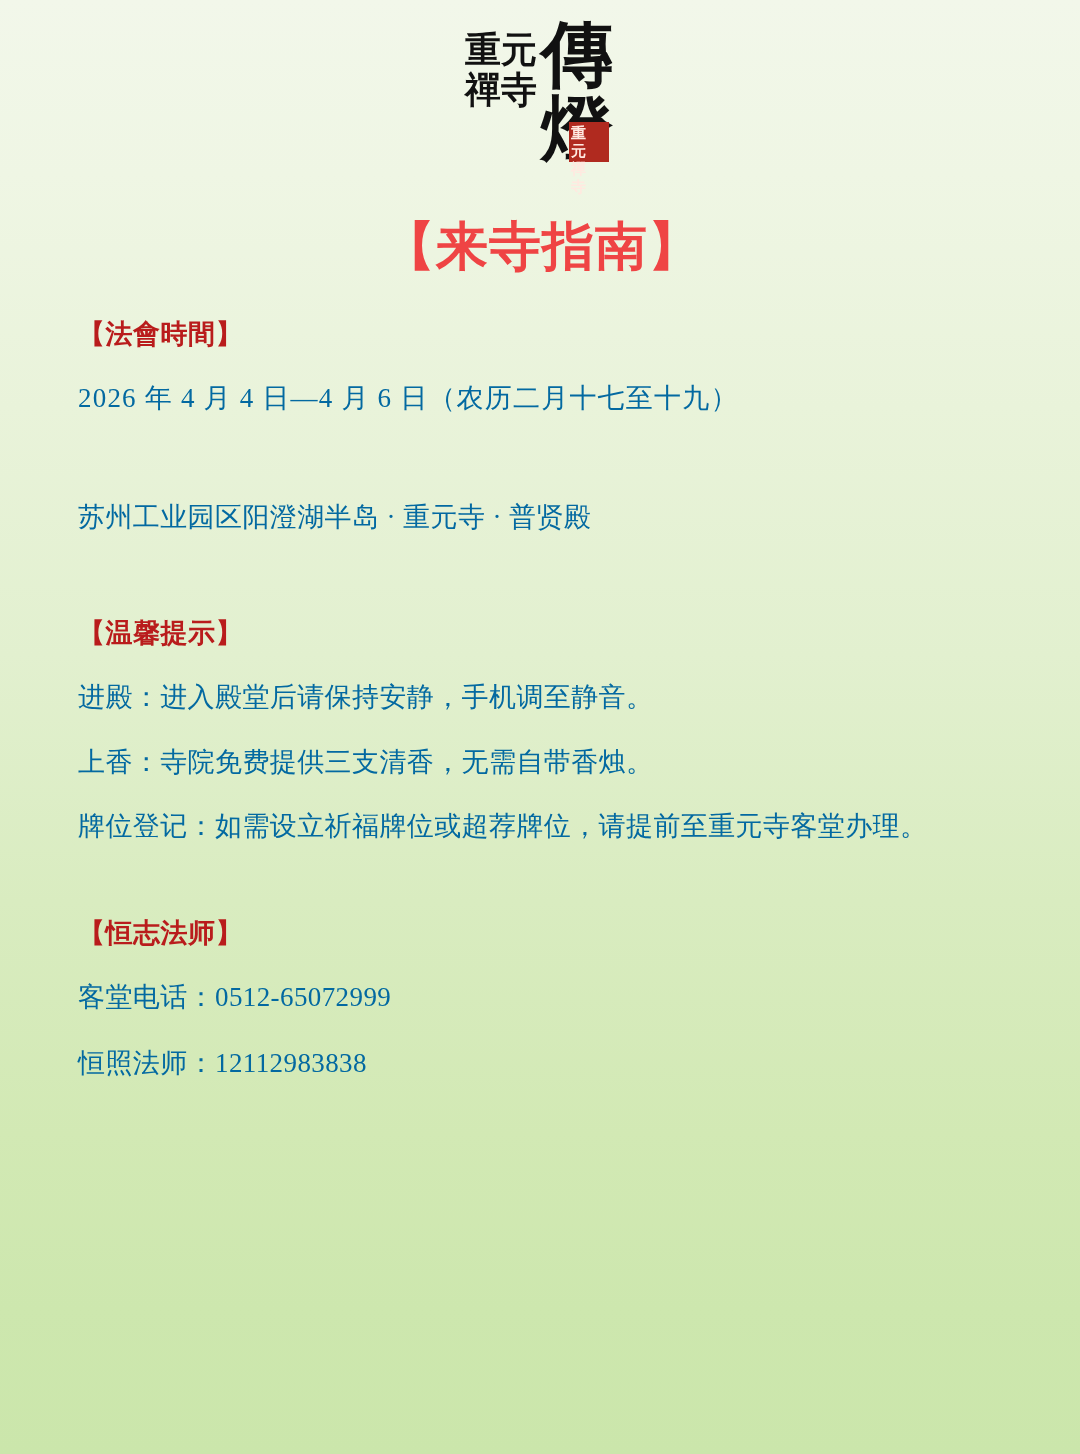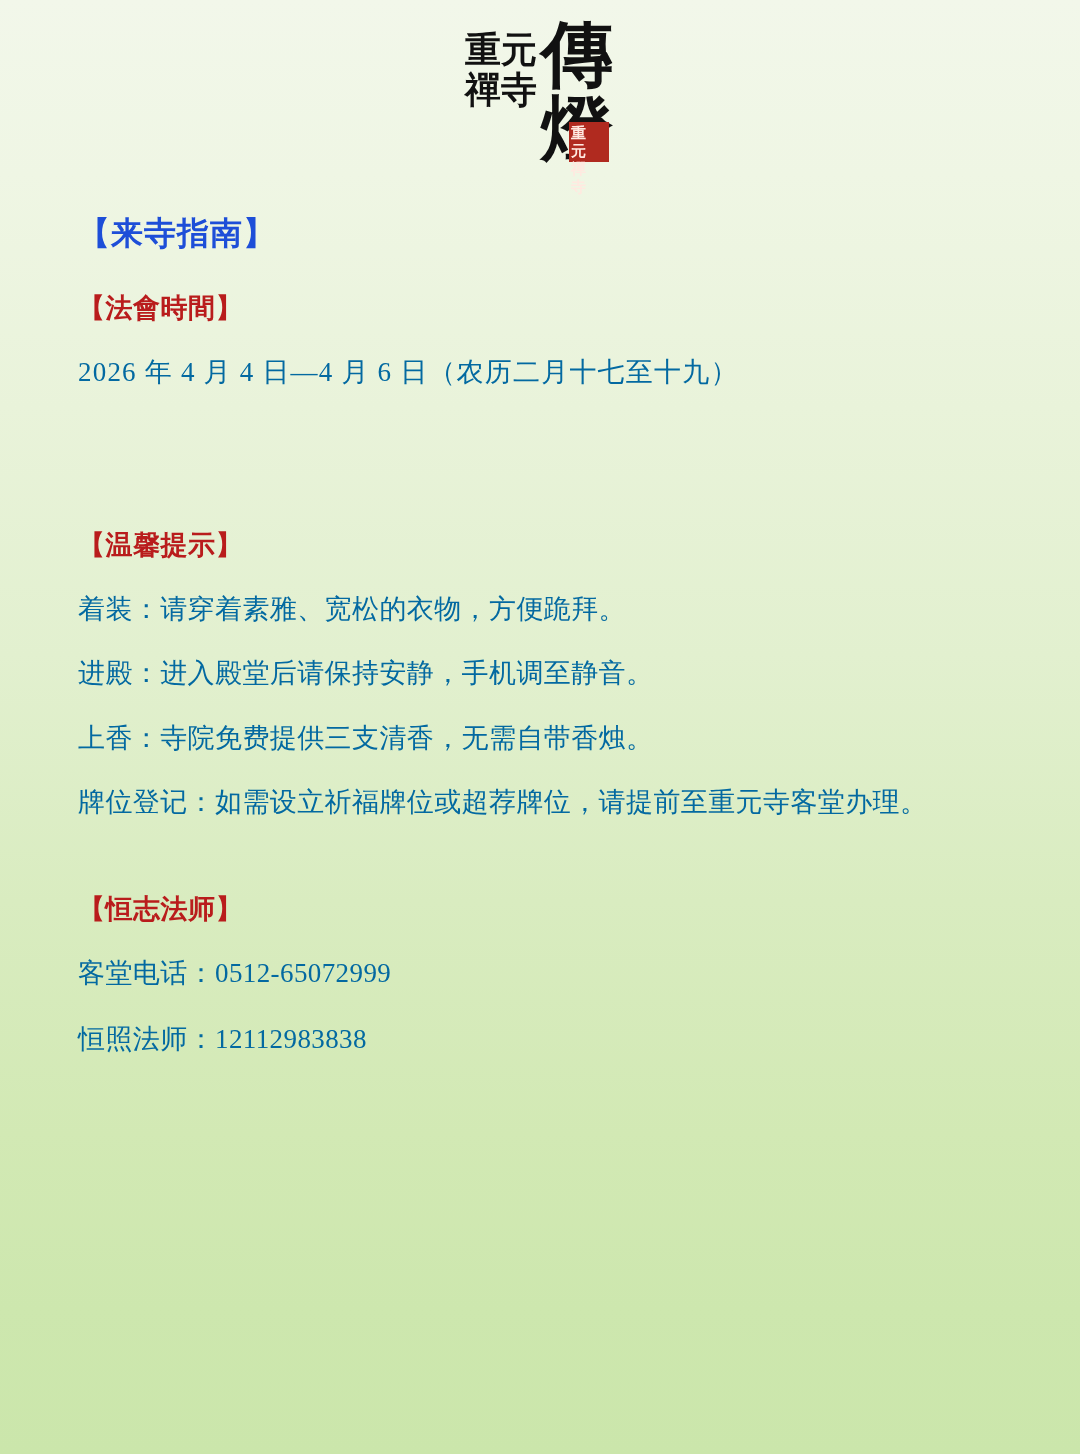--- a/index.html
+++ b/index.html
@@ -81,25 +81,26 @@
     box-sizing: border-box;
     letter-spacing: -1px;
   }
 
   
   .content {
     padding: 46px 74px 0 74px;
     box-sizing: border-box;
   }
   .main-title {
-    font-size: 32px;
+    font-size: 52px;
     font-weight: 700;
     letter-spacing: 1px;
     margin: 0 0 34px 4px;
-    color: #1d4ed8;
+    color: #ef4444;
+    text-align: center;
   }
   .section-head {
     font-size: 27px;
     font-weight: 700;
     margin: 0 0 26px 4px;
     color: #b91c1c;
     letter-spacing: 0.5px;
   }
   .line {
     font-size: 27px;
@@ -135,25 +136,25 @@
 
 <div class="content">
 
   <h1 class="main-title">【来寺指南】</h1>
 
   <h2 class="section-head">【法會時間】</h2>
   <p class="line date">2026 年 4 月 4 日—4 月 6 日（农历二月十七至十九）</p>
 
   <div class="gap-lg"></div>
 
+  <p class="line">苏州工业园区阳澄湖半岛 · 重元寺 · 普贤殿</p>
 
   <div class="gap-lg"></div>
 
   <h2 class="section-head">【温馨提示】</h2>
-  <p class="line tip-line">着装：请穿着素雅、宽松的衣物，方便跪拜。</p>
   <p class="line tip-line">进殿：进入殿堂后请保持安静，手机调至静音。</p>
   <p class="line tip-line">上香：寺院免费提供三支清香，无需自带香烛。</p>
   <p class="line tip-line">牌位登记：如需设立祈福牌位或超荐牌位，请提前至重元寺客堂办理。</p>
 
   <div class="gap-md"></div>
 
   <h2 class="section-head">【恒志法师】</h2>
   <p class="line contact-line">客堂电话：0512-65072999</p>
   <p class="line contact-line">恒照法师：12112983838</p>
 

